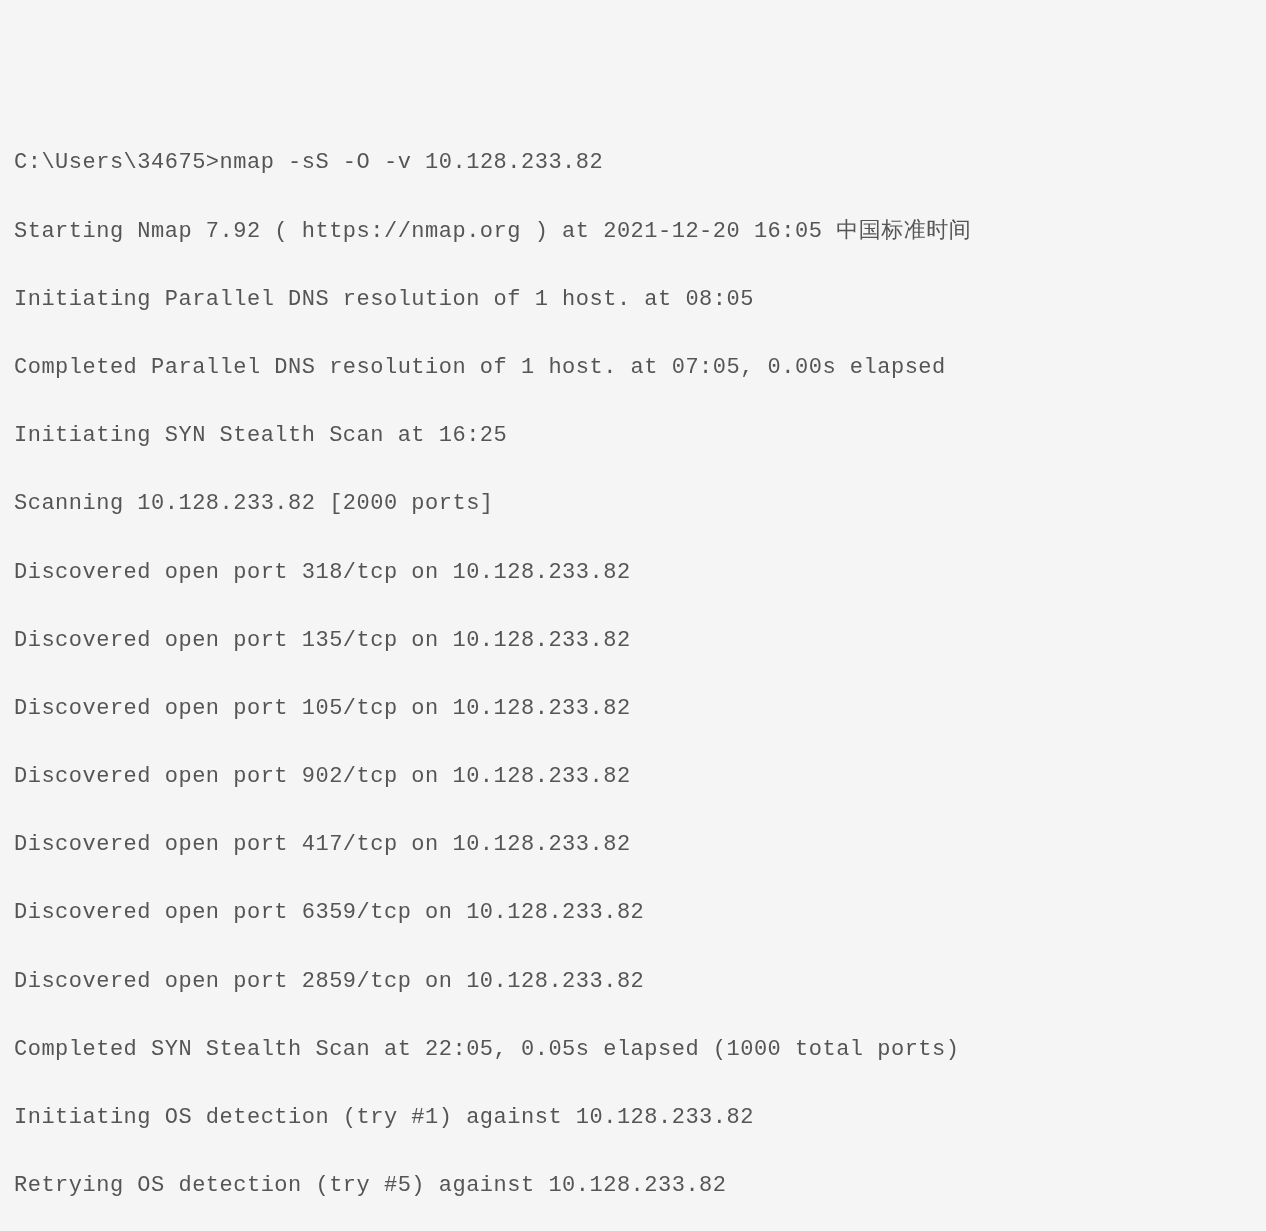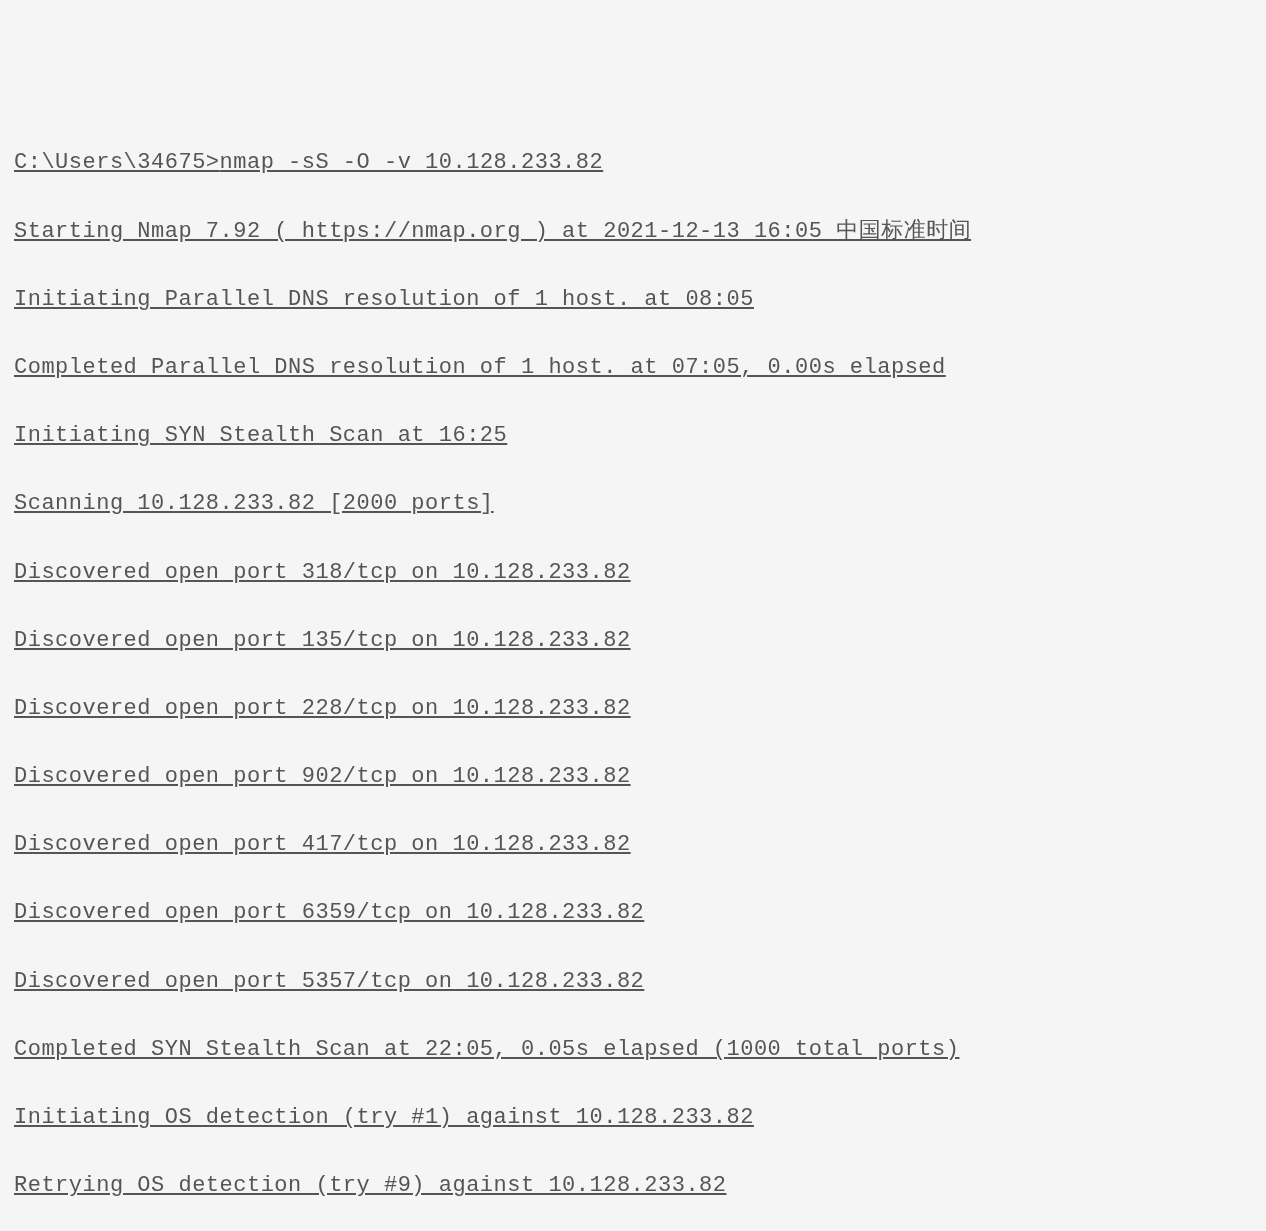--- a/index.html
+++ b/index.html
@@ -13,44 +13,43 @@
       font-size: 22px;
       color: #555;
       padding: 10px 14px;
       line-height: 1.55;
       letter-spacing: 0.5px;
       white-space: pre;
       overflow-x: hidden;
     }
     .line {
       display: block;
-      text-decoration: underline;
     }
   </style>
 </head>
 <body>
 
 
 
 <span class="line"><span>C:\Users\34675&gt;</span><span>nmap -sS -O -v 10.128.233.82</span></span>
-<span class="line">Starting Nmap 7.92 ( https://nmap.org ) at 2021-12-13 16:05 中国标准时间</span>
+<span class="line">Starting Nmap 7.92 ( https://nmap.org ) at 2021-12-20 16:05 中国标准时间</span>
 <span class="line">Initiating Parallel DNS resolution of 1 host. at 08:05</span>
 <span class="line">Completed Parallel DNS resolution of 1 host. at 07:05, 0.00s elapsed</span>
 <span class="line">Initiating SYN Stealth Scan at 16:25</span>
 <span class="line">Scanning 10.128.233.82 [2000 ports]</span>
 <span class="line">Discovered open port 318/tcp on 10.128.233.82</span>
 <span class="line">Discovered open port 135/tcp on 10.128.233.82</span>
-<span class="line">Discovered open port 228/tcp on 10.128.233.82</span>
+<span class="line">Discovered open port 105/tcp on 10.128.233.82</span>
 <span class="line">Discovered open port 902/tcp on 10.128.233.82</span>
 <span class="line">Discovered open port 417/tcp on 10.128.233.82</span>
 <span class="line">Discovered open port 6359/tcp on 10.128.233.82</span>
-<span class="line">Discovered open port 5357/tcp on 10.128.233.82</span>
+<span class="line">Discovered open port 2859/tcp on 10.128.233.82</span>
 <span class="line">Completed SYN Stealth Scan at 22:05, 0.05s elapsed (1000 total ports)</span>
 <span class="line">Initiating OS detection (try #1) against 10.128.233.82</span>
-<span class="line">Retrying OS detection (try #9) against 10.128.233.82</span>
+<span class="line">Retrying OS detection (try #5) against 10.128.233.82</span>
 
 
 
 
 
 
 
 
 
 

